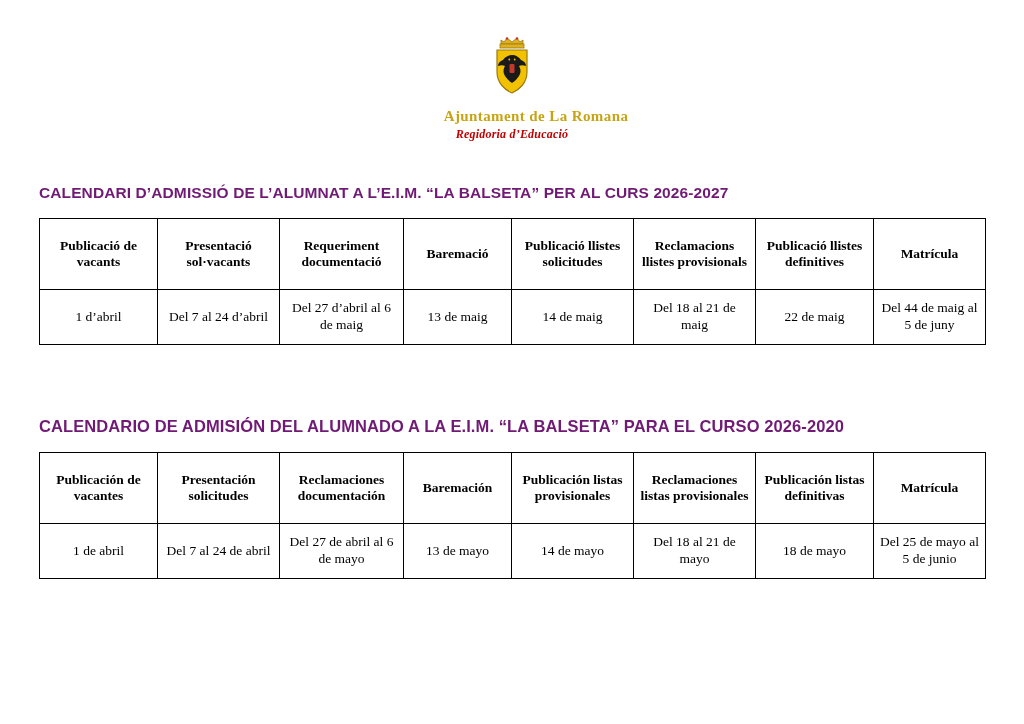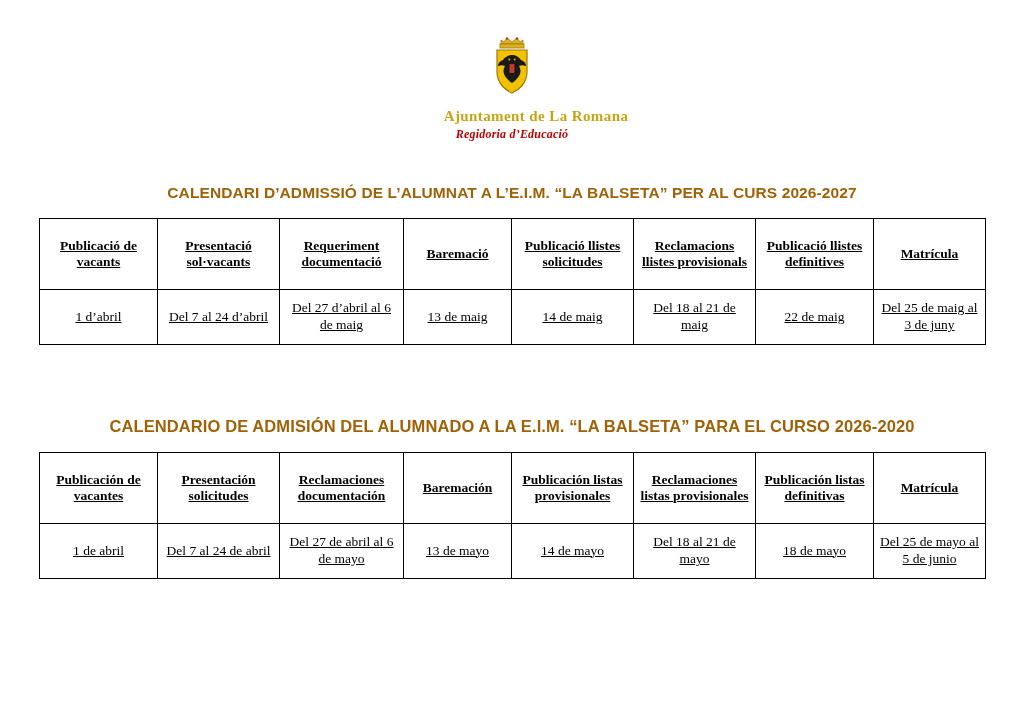--- a/index.html
+++ b/index.html
@@ -55,39 +55,38 @@
 
   
   .section {
     margin: 0 auto;
     width: 946px;
   }
   .sec1 { margin-top: 42px; }
   .sec2 { margin-top: 72px; }
 
   .sec-title {
-    text-align: center;
+    text-align: left;
     font-family: "Liberation Sans", sans-serif;
     font-weight: bold;
     font-size: 15.5px;
-    color: #a16207;
+    color: #701a75;
     letter-spacing: 0.1px;
     margin-bottom: 16px;
   }
   .sec2 .sec-title {
     font-size: 16.5px;
   }
 
   
   table.cal {
     border-collapse: collapse;
     width: 946px;
     table-layout: fixed;
     margin: 0 auto;
-    text-decoration: underline;
   }
   table.cal th,
   table.cal td {
     border: 1px solid #000000;
     text-align: center;
     vertical-align: middle;
     font-family: "Liberation Serif", serif;
     padding: 4px 5px;
   }
   table.cal th {
@@ -165,21 +164,21 @@
       </thead>
       <tbody>
         <tr>
           <td>1 d’abril</td>
           <td>Del 7 al 24 d’abril</td>
           <td>Del 27 d’abril al 6 de maig</td>
           <td>13 de maig</td>
           <td>14 de maig</td>
           <td>Del 18 al 21 de maig</td>
           <td>22 de maig</td>
-          <td>Del 25 de maig al 3 de juny</td>
+          <td>Del 44 de maig al 5 de juny</td>
         </tr>
       </tbody>
     </table>
   </div>
 
   <div class="section sec2">
     <div class="sec-title">CALENDARIO DE ADMISIÓN DEL ALUMNADO A LA E.I.M. “LA BALSETA” PARA EL CURSO 2026-2020</div>
     <table class="cal">
       <colgroup>
         <col class="c0">

